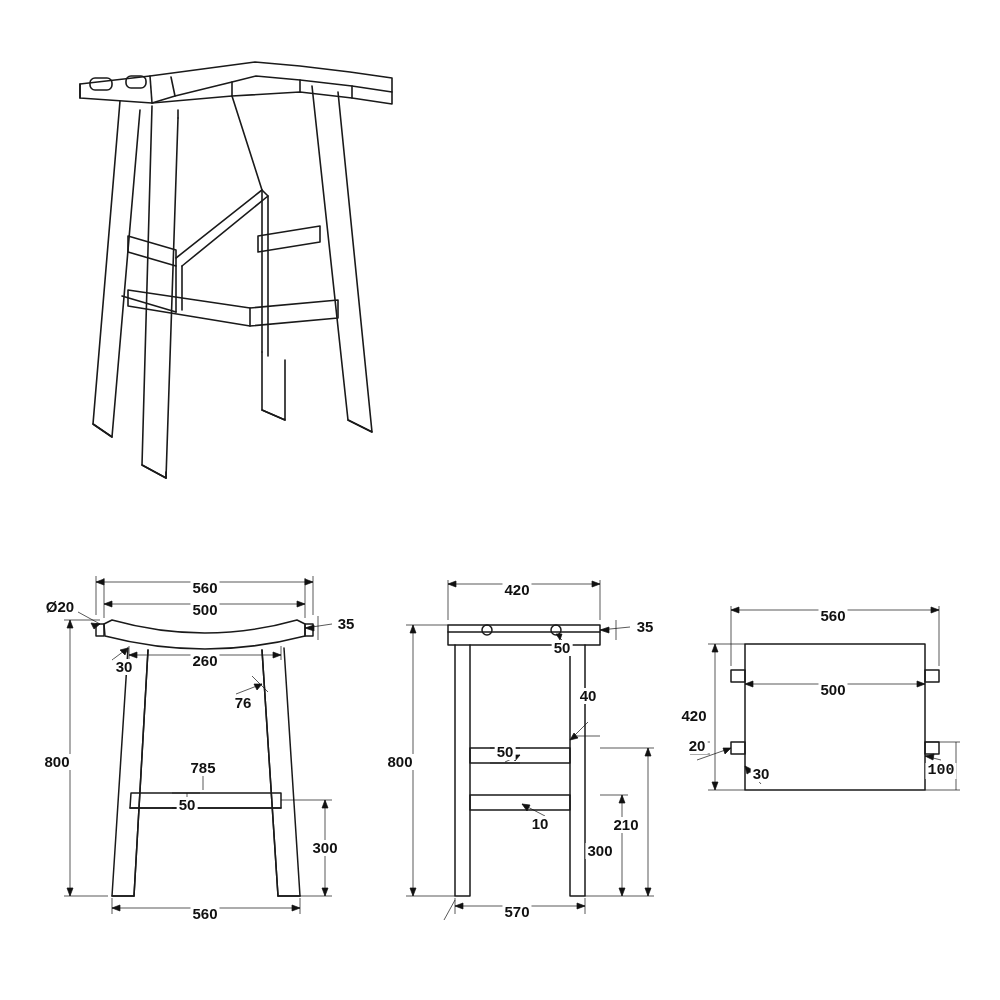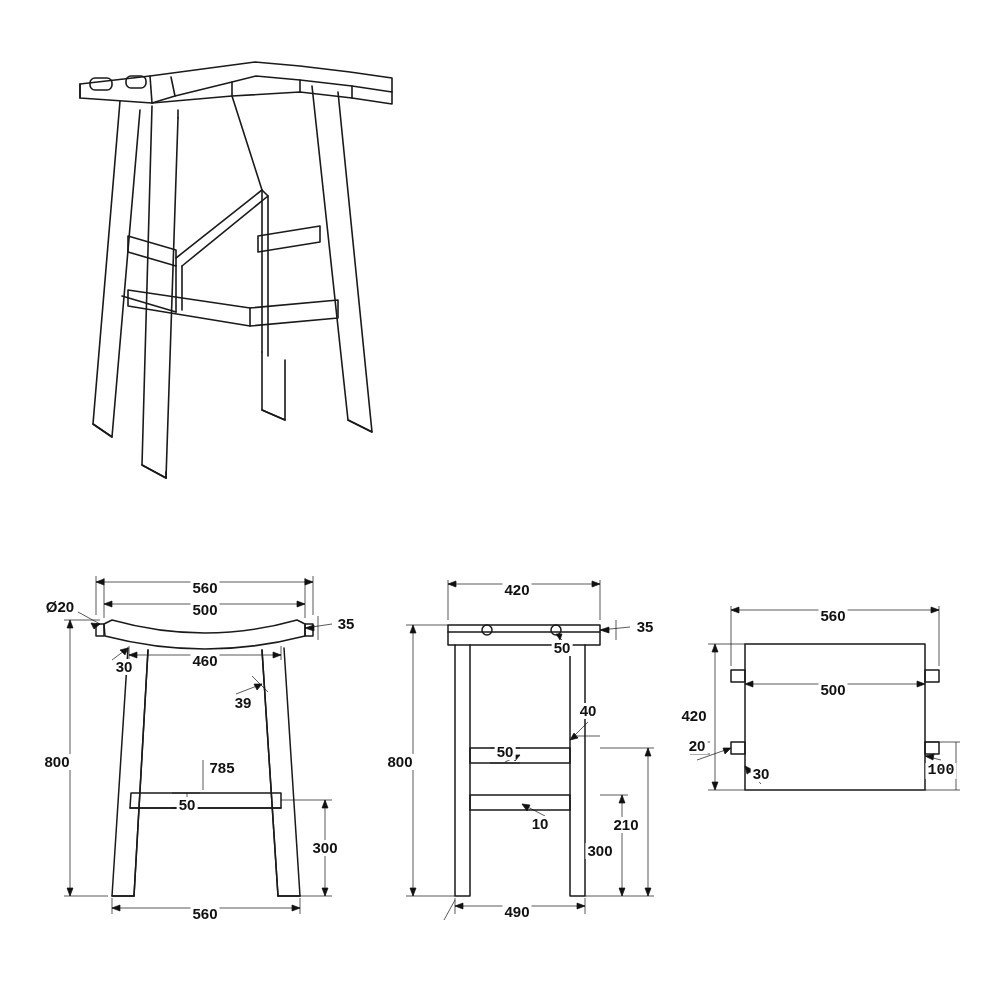--- a/index.html
+++ b/index.html
@@ -288,38 +288,38 @@
       <path d="M925 790 L960 790"></path>
       <path d="M956 742 L956 790"></path>
     </g>
   </svg>
 
   <div class="dim-label" style="left:60px;  top:607px;">Ø20</div>
   <div class="dim-label" style="left:205px; top:588px;">560</div>
   <div class="dim-label" style="left:205px; top:610px;">500</div>
   <div class="dim-label" style="left:346px; top:624px;">35</div>
   <div class="dim-label" style="left:124px; top:667px;">30</div>
-  <div class="dim-label" style="left:205px; top:661px;">460</div>
-  <div class="dim-label" style="left:243px; top:703px;">39</div>
+  <div class="dim-label" style="left:205px; top:661px;">260</div>
+  <div class="dim-label" style="left:243px; top:703px;">76</div>
   <div class="dim-label" style="left:57px;  top:762px;">800</div>
-  <div class="dim-label" style="left:203px; top:768px;margin-left:19px;">785</div>
+  <div class="dim-label" style="left:203px; top:768px;">785</div>
   <div class="dim-label" style="left:187px; top:805px;">50</div>
   <div class="dim-label" style="left:325px; top:848px;">300</div>
   <div class="dim-label" style="left:205px; top:914px;">560</div>
 
   <div class="dim-label" style="left:517px; top:590px;">420</div>
   <div class="dim-label" style="left:645px; top:627px;">35</div>
   <div class="dim-label" style="left:562px; top:648px;">50</div>
   <div class="dim-label" style="left:400px; top:762px;">800</div>
-  <div class="dim-label" style="left:588px; top:711px;">40</div>
+  <div class="dim-label" style="left:588px; top:696px;">40</div>
   <div class="dim-label" style="left:505px; top:752px;">50</div>
   <div class="dim-label" style="left:540px; top:824px;">10</div>
   <div class="dim-label" style="left:626px; top:825px;">210</div>
   <div class="dim-label" style="left:600px; top:851px;">300</div>
-  <div class="dim-label" style="left:517px; top:912px;">490</div>
+  <div class="dim-label" style="left:517px; top:912px;">570</div>
 
   <div class="dim-label" style="left:833px; top:616px;">560</div>
   <div class="dim-label" style="left:833px; top:690px;">500</div>
   <div class="dim-label" style="left:694px; top:716px;">420</div>
   <div class="dim-label" style="left:697px; top:746px;">20</div>
   <div class="dim-label" style="left:761px; top:774px;">30</div>
   <div class="dim-label" style="left:941px; top:771px;font-family:Liberation Mono, monospace;">100</div>
 
 </div>
 

